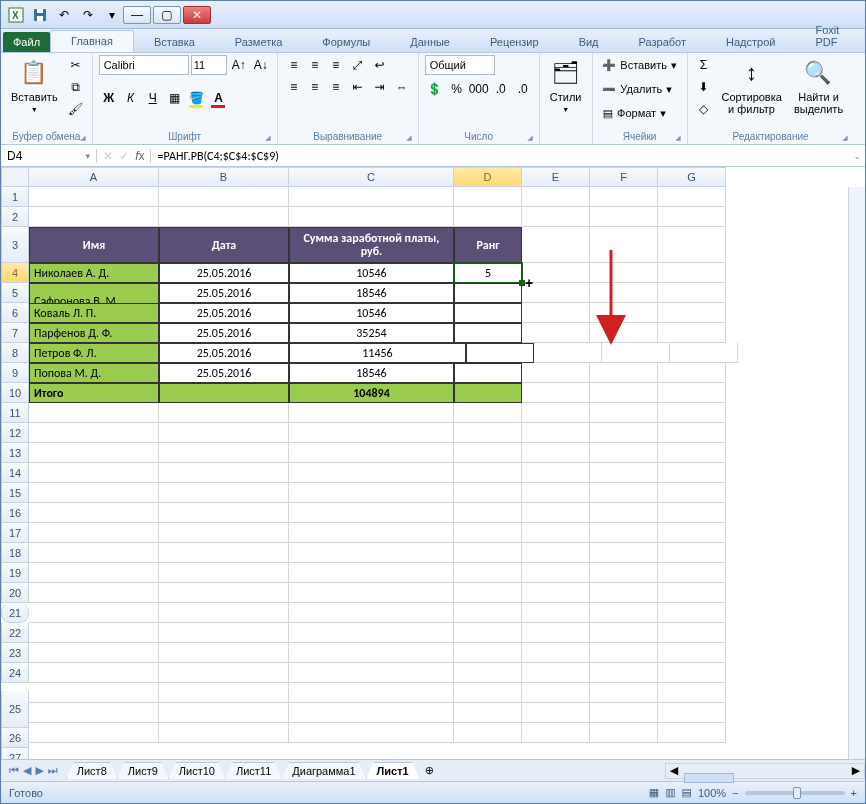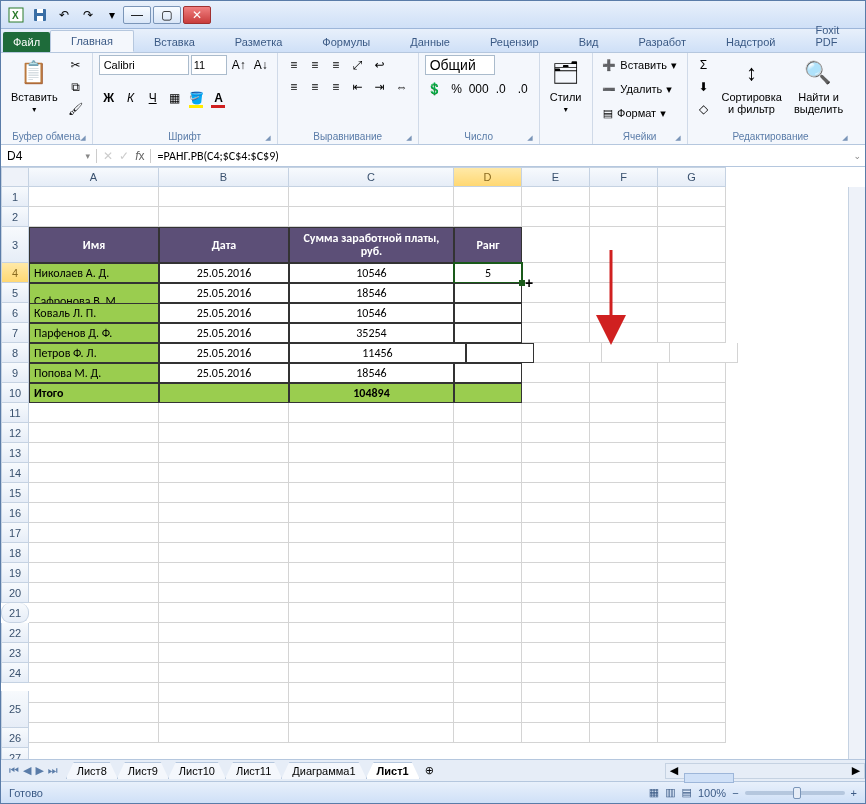--- a/index.html
+++ b/index.html
@@ -24,21 +24,21 @@
 .rgrp-label { text-align: center; color: #5a7ca8; font-size: 10px; padding: 2px 0; position: relative; }
 .rgrp-label::after { content: "◢"; position: absolute; right: 0; bottom: 2px; font-size: 7px; color: #7a95b8; }
 .bigbtn { display: flex; flex-direction: column; align-items: center; gap: 2px; padding: 2px 4px; cursor: pointer; }
 .bigbtn .ico { width: 32px; height: 32px; display: flex; align-items: center; justify-content: center; font-size: 22px; }
 .smallcol { display: flex; flex-direction: column; gap: 2px; }
 .smallbtn { width: 20px; height: 20px; display: flex; align-items: center; justify-content: center; font-size: 12px; cursor: pointer; }
 .font-row { display: flex; gap: 2px; align-items: center; }
 .font-name { width: 90px; height: 20px; border: 1px solid #abc; font-size: 11px; padding: 2px 4px; background: #fff; }
 .font-size { width: 36px; height: 20px; border: 1px solid #abc; font-size: 11px; padding: 2px; background: #fff; }
 .align-grid { display: grid; grid-template-columns: repeat(3,20px); gap: 1px; }
-.numfmt { width: 70px; height: 20px; border: 1px solid #abc; font-size: 14px; padding: 2px 4px; background: #fff; }
+.numfmt { width: 70px; height: 20px; border: 1px solid #abc; font-size: 11px; padding: 2px 4px; background: #fff; }
 .cell-btn { display: flex; align-items: center; gap: 4px; height: 20px; padding: 0 4px; font-size: 11px; cursor: pointer; }
 .formula-bar { height: 22px; border-bottom: 1px solid #b5c7de; display: flex; align-items: center; background: #fff; font-size: 12px; }
 .namebox { width: 96px; border-right: 1px solid #ccc; padding: 0 6px; display: flex; align-items: center; justify-content: space-between; }
 .fx-btns { display: flex; padding: 0 6px; gap: 6px; color: #666; border-right: 1px solid #ccc; }
 .fx-input { flex: 1; padding: 0 6px; border: none; outline: none; font-size: 12px; font-family: Calibri, sans-serif; }
 .sheet-area { flex: 1; position: relative; overflow: hidden; background: #fff; }
 .grid { position: absolute; inset: 0; }
 .colheads { display: flex; position: absolute; left: 28px; top: 0; height: 20px; }
 .colhead { border: 1px solid #c5d2e2; border-left: none; background: linear-gradient(#f7fafd,#e6edf7); text-align: center; font-size: 11px; color: #39516e; display: flex; align-items: center; justify-content: center; }
 .colhead.sel { background: linear-gradient(#ffe9a8,#ffd873); color: #8a6a1f; }

